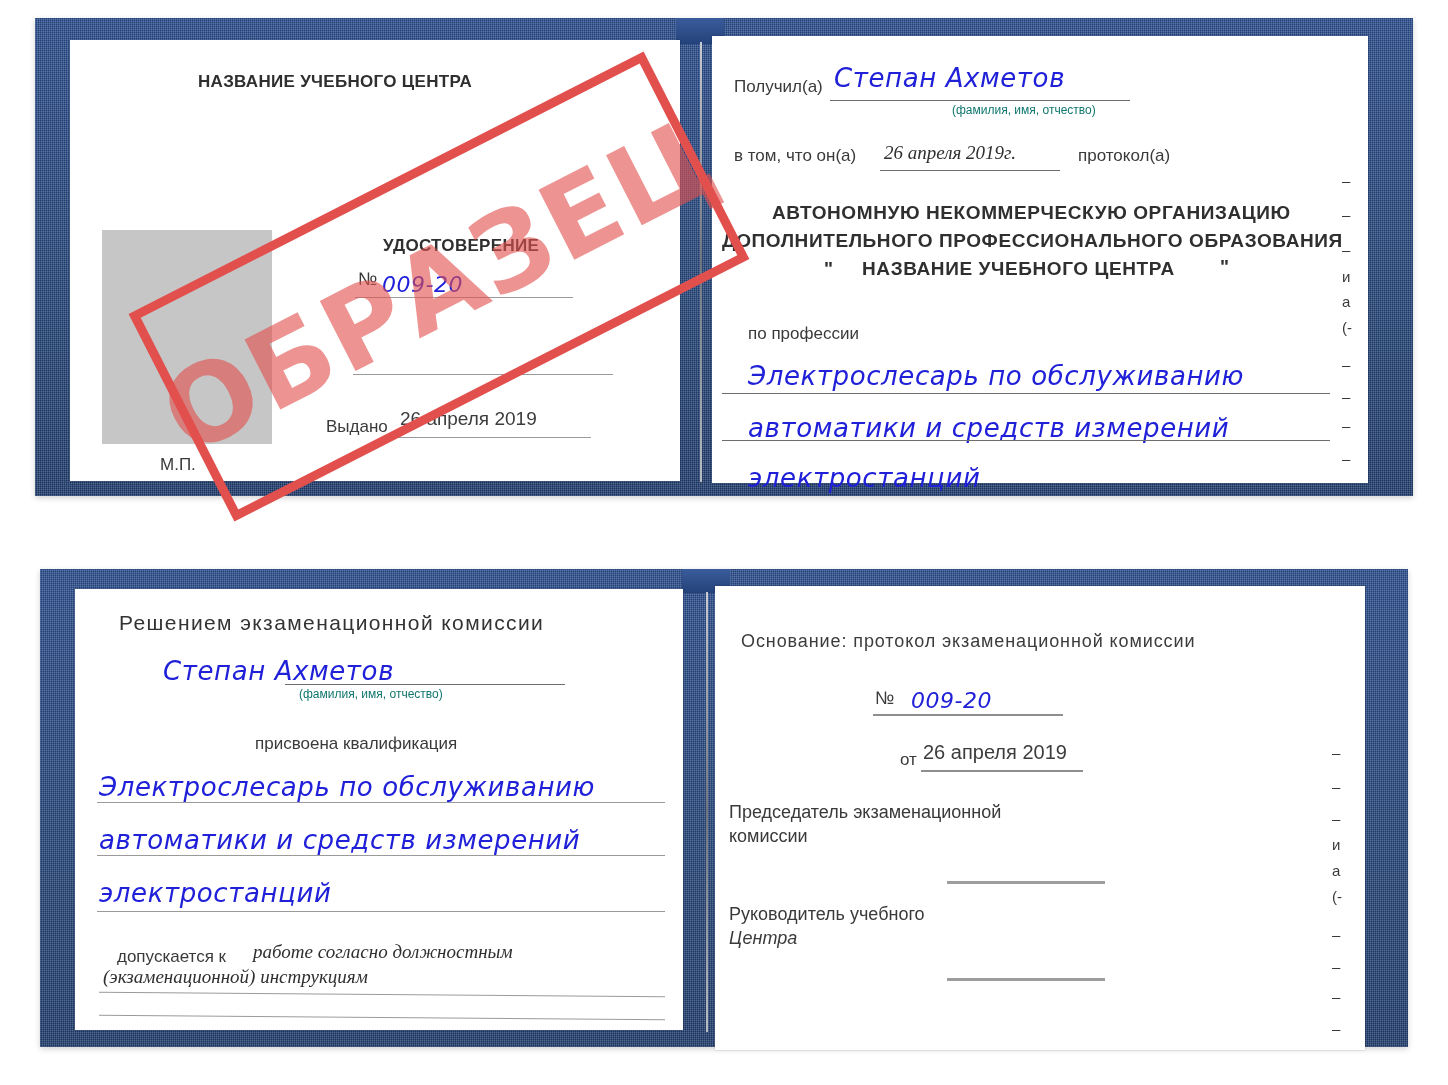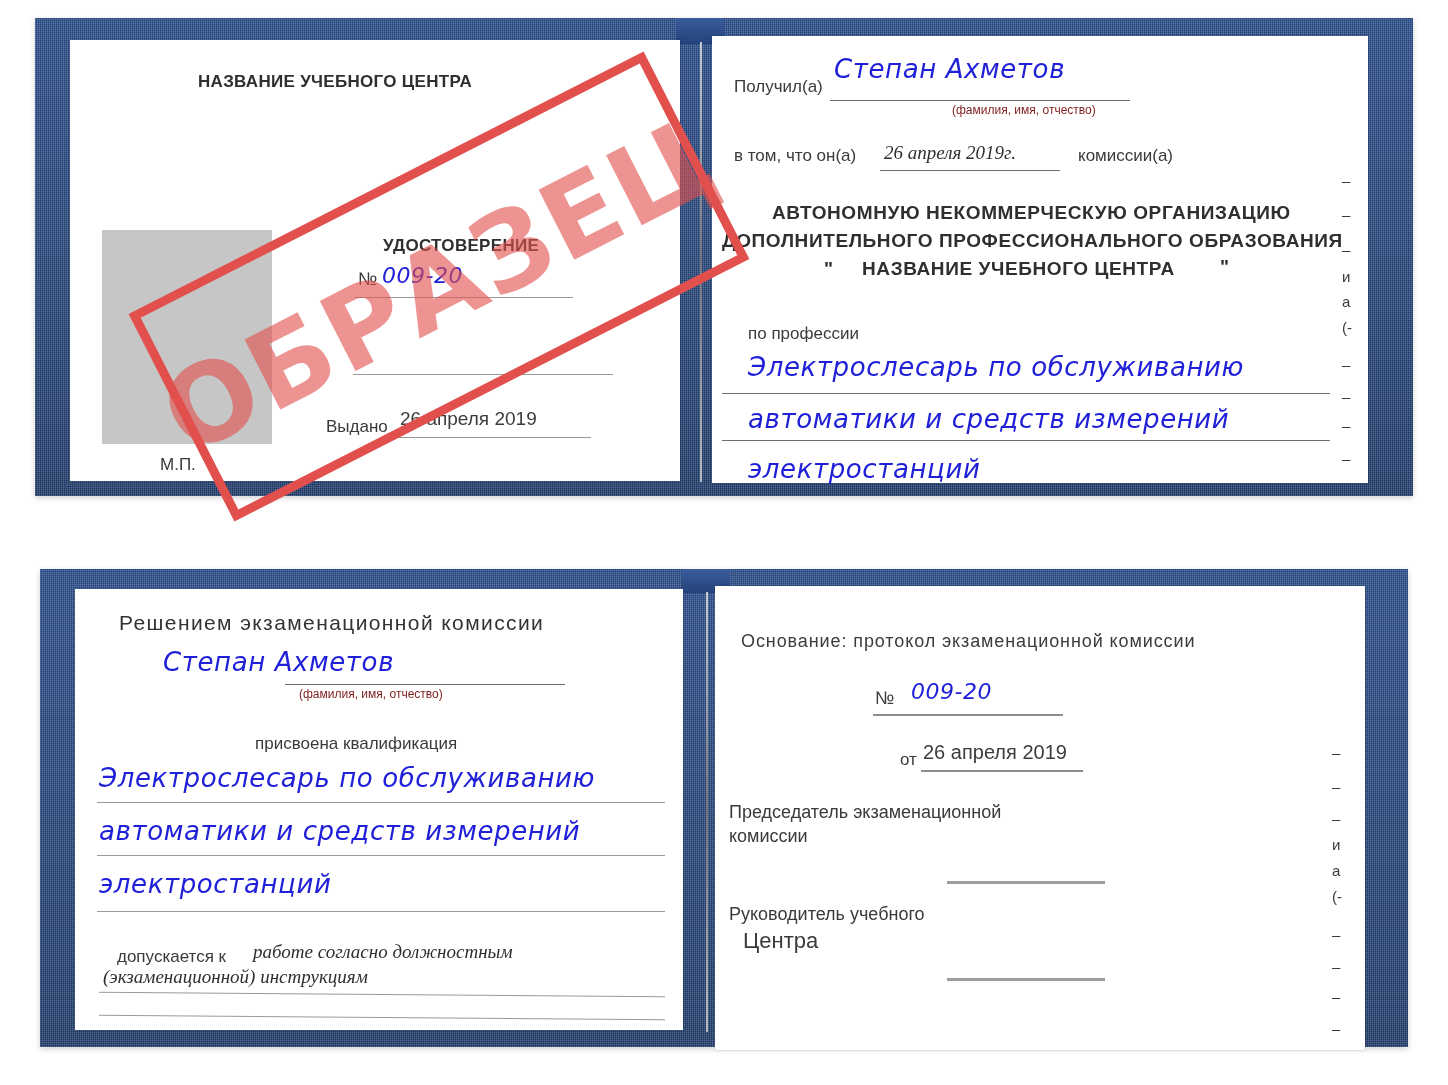--- a/index.html
+++ b/index.html
@@ -66,32 +66,33 @@
   .b2-cap   { left: 682px; top: 569px; width: 48px; height: 24px; }
 
   
   .t {
     position: absolute;
     color: #3c3c3c;
     white-space: nowrap;
     font-family: "Liberation Sans", sans-serif;
   }
   .lbl   { font-size: 17px; color: #3a3a3a; }
-  .lbl-s { font-size: 12px; color: #7f1d1d; }
+  .lbl-s { font-size: 12px; color: #0f766e; }
   .caps  { font-size: 17px; font-weight: bold; letter-spacing: 0.3px; color: #2f2f2f; }
   .caps-lg { font-size: 19px; font-weight: bold; letter-spacing: 0.6px; color: #2f2f2f; }
   .head  { font-size: 21px; letter-spacing: 1.4px; color: #333; }
 
   
   .ink {
     position: absolute;
     color: #1f20d8;
     font-family: "DejaVu Sans", sans-serif;
     font-style: italic;
     white-space: nowrap;
+    margin-top: 9px;
   }
   .ink-lg { font-size: 26px; letter-spacing: 0.6px; }
   .ink-md { font-size: 22px; letter-spacing: 0.5px; }
 
   
   .ser {
     position: absolute;
     color: #2f2f2f;
     font-family: "Liberation Serif", serif;
     font-style: italic;
@@ -197,21 +198,21 @@
 
   <div class="page b1-right">
     <div class="t lbl" style="left:22px; top:41px;">Получил(а)</div>
     <div class="ink ink-lg" style="left:122px; top:18px;">Степан Ахметов</div>
     <div class="rule dark" style="left:118px; top:64px; width:300px;"></div>
     <div class="t lbl-s" style="left:240px; top:67px;">(фамилия, имя, отчество)</div>
 
     <div class="t lbl" style="left:22px; top:110px;">в том, что он(а)</div>
     <div class="ser" style="left:172px; top:106px;">26 апреля 2019г.</div>
     <div class="rule dark" style="left:168px; top:134px; width:180px;"></div>
-    <div class="t lbl" style="left:366px; top:110px;">комиссии(а)</div>
+    <div class="t lbl" style="left:366px; top:110px;">протокол(а)</div>
 
     <div class="t caps-lg" style="left:60px; top:166px;">АВТОНОМНУЮ НЕКОММЕРЧЕСКУЮ ОРГАНИЗАЦИЮ</div>
     <div class="t caps-lg" style="left:10px; top:194px;">ДОПОЛНИТЕЛЬНОГО ПРОФЕССИОНАЛЬНОГО ОБРАЗОВАНИЯ</div>
     <div class="t caps-lg" style="left:112px; top:222px;">"</div>
     <div class="t caps-lg" style="left:150px; top:222px;">НАЗВАНИЕ УЧЕБНОГО ЦЕНТРА</div>
     <div class="t caps-lg" style="left:508px; top:220px;">"</div>
 
     <div class="t lbl" style="left:36px; top:288px;">по профессии</div>
 
     <div class="ink ink-lg" style="left:36px; top:316px;">Электрослесарь по обслуживанию</div>
@@ -280,21 +281,21 @@
 
     <div class="t lbl" style="left:185px; top:164px;">от</div>
     <div class="t" style="left:208px; top:155px; font-size:20px;">26 апреля 2019</div>
     <div class="rule" style="left:206px; top:184px; width:162px; height:2px; background:#8e8e8e;"></div>
 
     <div class="t lbl" style="left:14px; top:216px; font-size:18px;">Председатель экзаменационной</div>
     <div class="t lbl" style="left:14px; top:240px; font-size:18px;">комиссии</div>
     <div class="rule" style="left:232px; top:295px; width:158px; height:3px; background:#9d9d9d;"></div>
 
     <div class="t lbl" style="left:14px; top:318px; font-size:18px;">Руководитель учебного</div>
-    <div class="t lbl" style="left:28px; top:342px; font-size:22px;">Центра</div>
+    <div class="t lbl" style="left:14px; top:342px; font-size:18px;font-style:italic;">Центра</div>
     <div class="rule" style="left:232px; top:392px; width:158px; height:3px; background:#9d9d9d;"></div>
 
     <div class="frag" style="left:617px; top:158px;">–</div>
     <div class="frag" style="left:617px; top:192px;">–</div>
     <div class="frag" style="left:617px; top:224px;">–</div>
     <div class="frag" style="left:617px; top:250px;">и</div>
     <div class="frag" style="left:617px; top:276px;">а</div>
     <div class="frag" style="left:617px; top:302px;">(-</div>
     <div class="frag" style="left:617px; top:340px;">–</div>
     <div class="frag" style="left:617px; top:372px;">–</div>

